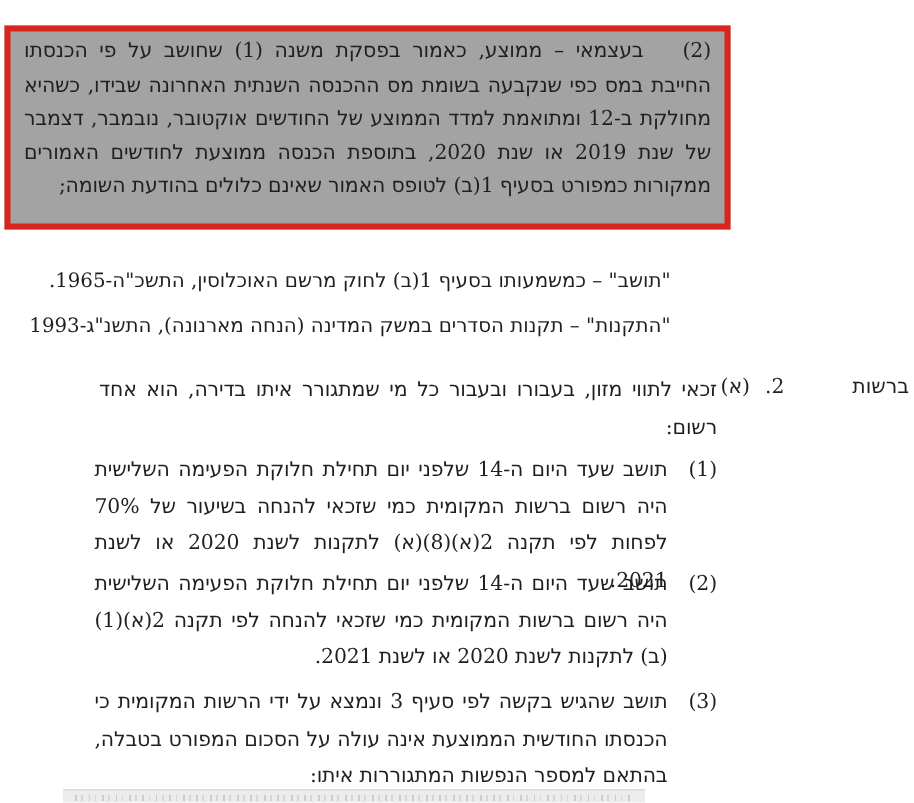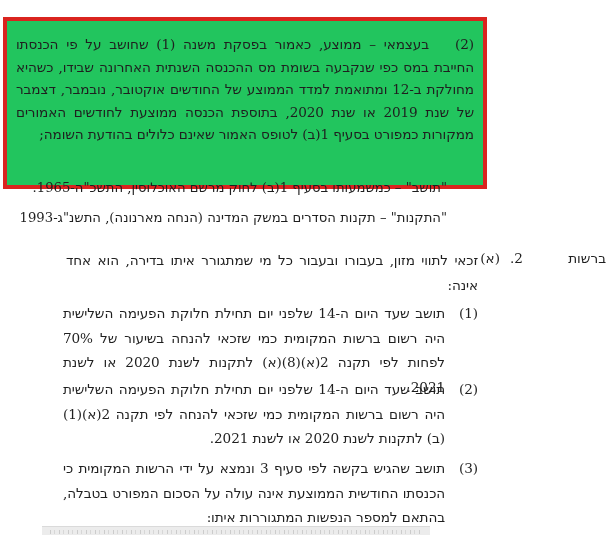--- a/index.html
+++ b/index.html
@@ -19,25 +19,25 @@
   .page {
     position: absolute;
     inset: 0;
   }
   
   .redbox {
     position: absolute;
     left: 3px;
     top: 17px;
     width: 484px;
-    height: 172px;
+    height: 136px;
     box-sizing: border-box;
     border: 4px solid #da241f;
-    background: #22c55e;
-    padding: 12px 9px 0 9px;
+    background: #a3a3a3;
+    padding: 2px 9px 0 9px;
     overflow: hidden;
   }
   .redbox p {
     margin: 0;
     font-size: 13.6px;
     line-height: 22.6px;
     text-align: justify;
     letter-spacing: -0.1px;
   }
   .marker-gap {
@@ -140,21 +140,21 @@
   <div class="redbox">
     <p><span>(2)</span><span class="marker-gap"></span><span>בעצמאי – ממוצע, כאמור בפסקת משנה (1) שחושב על פי הכנסתו החייבת במס כפי שנקבעה בשומת מס ההכנסה השנתית האחרונה שבידו, כשהיא מחולקת ב-12 ומתואמת למדד הממוצע של החודשים אוקטובר, נובמבר, דצמבר של שנת 2019 או שנת 2020, בתוספת הכנסה ממוצעת לחודשים האמורים ממקורות כמפורט בסעיף 1(ב) לטופס האמור שאינם כלולים בהודעת השומה;</span></p>
   </div>
 
   <p class="def-line def-1">"תושב" – כמשמעותו בסעיף 1(ב) לחוק מרשם האוכלוסין, התשכ"ה-1965.</p>
   <p class="def-line def-2">"התקנות" – תקנות הסדרים במשק המדינה (הנחה מארנונה), התשנ"ג-1993</p>
 
   <span class="margin-label">ברשות</span>
   <span class="sec-num">2.</span>
   <span class="sub-marker">(א)</span>
-  <p class="sec-text">זכאי לתווי מזון, בעבורו ובעבור כל מי שמתגורר איתו בדירה, הוא אחד אינה:</p>
+  <p class="sec-text">זכאי לתווי מזון, בעבורו ובעבור כל מי שמתגורר איתו בדירה, הוא אחד רשום:</p>
 
   <p class="item item-1"><span class="item-marker">(1)</span><span>תושב שעד היום ה-14 שלפני יום תחילת חלוקת הפעימה השלישית היה רשום ברשות המקומית כמי שזכאי להנחה בשיעור של 70% לפחות לפי תקנה 2(א)(8)(א) לתקנות לשנת 2020 או לשנת 2021.</span></p>
 
   <p class="item item-2"><span class="item-marker">(2)</span><span>תושב שעד היום ה-14 שלפני יום תחילת חלוקת הפעימה השלישית היה רשום ברשות המקומית כמי שזכאי להנחה לפי תקנה 2(א)(1)(ב) לתקנות לשנת 2020 או לשנת 2021.</span></p>
 
   <p class="item item-3"><span class="item-marker">(3)</span><span>תושב שהגיש בקשה לפי סעיף 3 ונמצא על ידי הרשות המקומית כי הכנסתו החודשית הממוצעת אינה עולה על הסכום המפורט בטבלה, בהתאם למספר הנפשות המתגוררות איתו:</span></p>
 
   <div class="table-strip"></div>
 
 </div>

